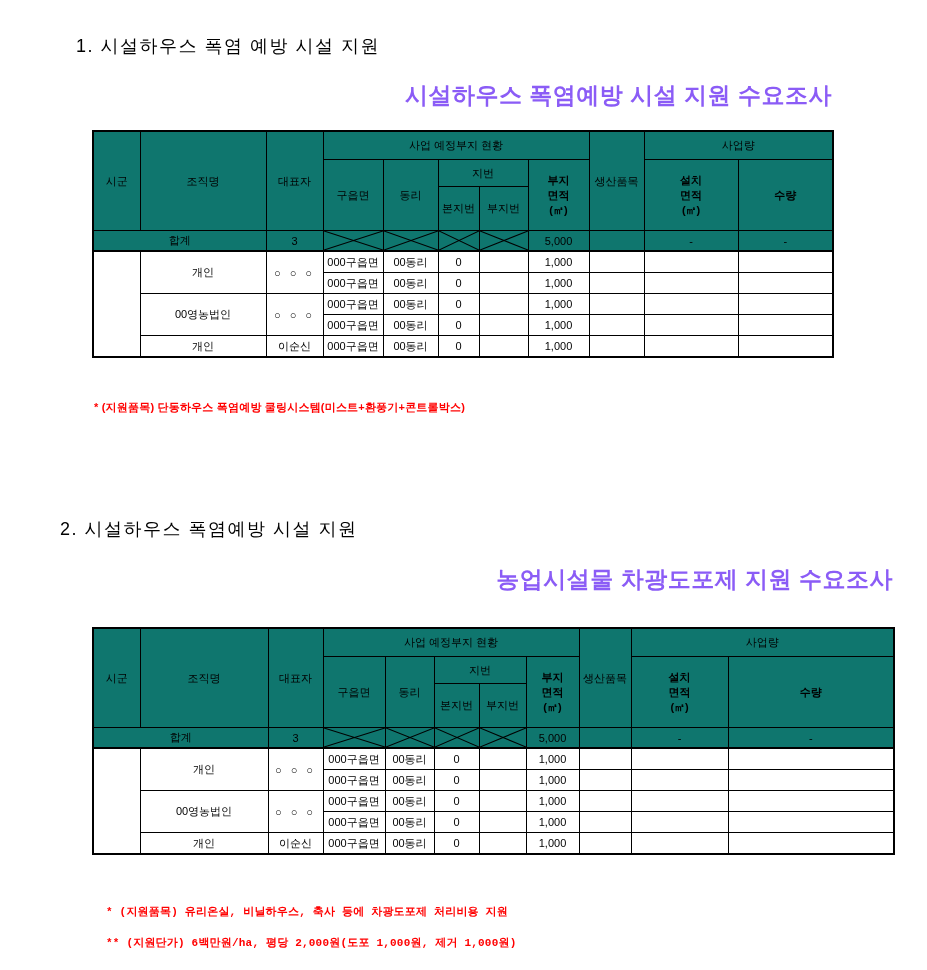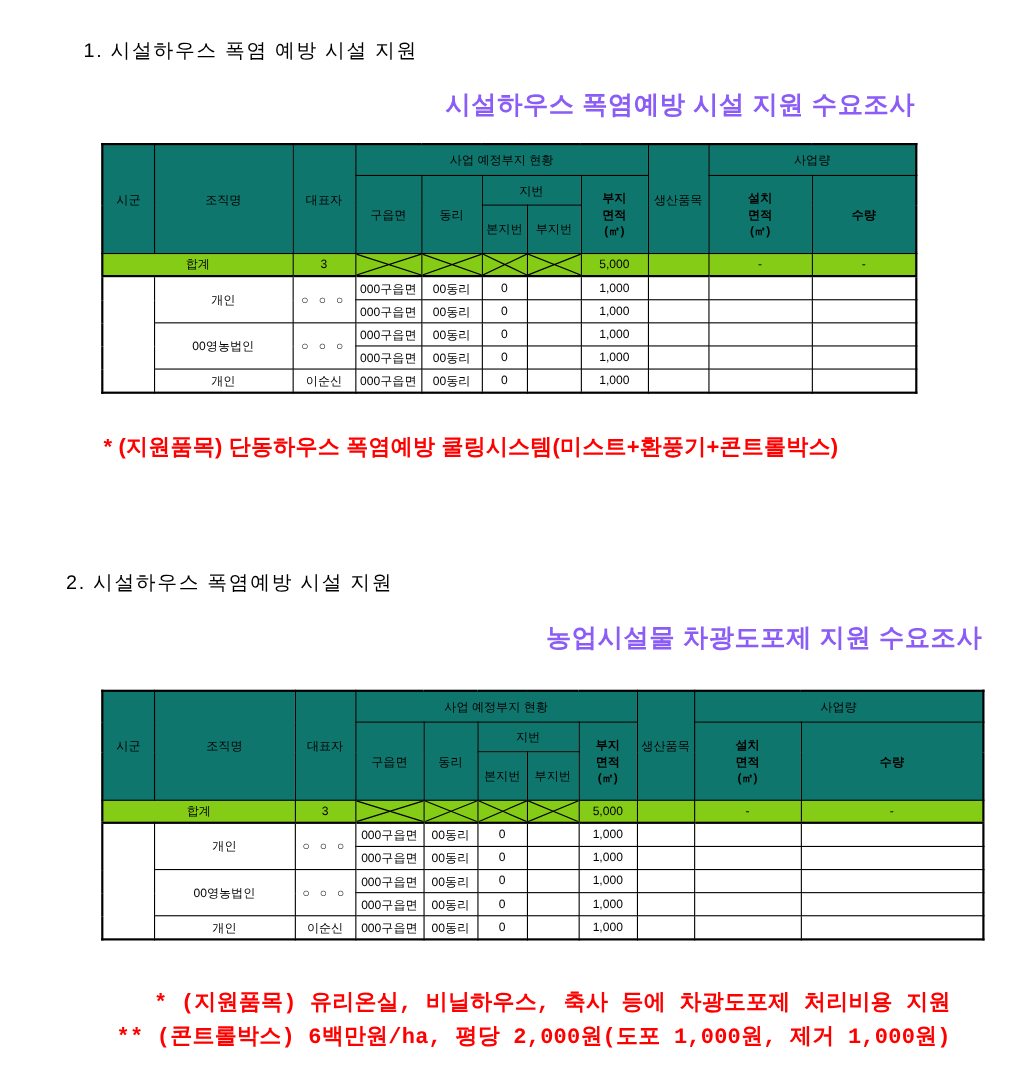--- a/index.html
+++ b/index.html
@@ -1,28 +1,28 @@
 <!DOCTYPE html>
 <html><head>
 <meta charset="utf-8">
 <style>
   html,body{margin:0;padding:0;background:#fff;}
   body{width:927px;height:970px;position:relative;font-family:"Liberation Sans","DejaVu Sans",sans-serif;color:#000;}
   .abs{position:absolute;}
   .num-heading{font-size:18px;letter-spacing:1.5px;font-weight:400;white-space:nowrap;}
   .big-title{font-size:23px;font-weight:700;letter-spacing:0.5px;text-align:center;white-space:nowrap;}
-  .notes{font-size:20px;font-weight:700;line-height:31px;white-space:nowrap;text-align:right;}
+  .notes{font-size:11px;font-weight:700;line-height:31px;white-space:nowrap;}
   .notes div{letter-spacing:0.2px;}
 
   table.survey{border-collapse:collapse;table-layout:fixed;border:2px solid #000;}
   table.survey td{border:1px solid #000;font-size:11px;text-align:center;vertical-align:middle;padding:0;overflow:visible;}
   td.hd{background:#0f766e;}
   td.pre{white-space:pre-line;}
   td.b{font-weight:700;}
-  tr.totalr td{background:#84cc16;}
+  tr.totalr td{background:#0f766e;}
   tr.totalr td{border-top:1px solid #000;border-bottom:2px solid #000;}
   td.rnum{text-align:right;padding-right:6px;}
   td.gl{border-left:2px solid #000;}
   td.gr{border-right:2px solid #000;}
   td.nowrap{white-space:nowrap;}
   td.circ{font-size:10px;letter-spacing:3px;}
   
   tr.hr1 td{height:27px;} tr.hr2 td{height:26px;} tr.hr3 td{height:43px;}
   tr.totalr td{height:19px;} tr.dr td{height:20px;}
   
@@ -305,14 +305,14 @@
     <td class="rnum">1,000</td>
     <td class="gl gr"></td>
     <td class="gl"></td>
     <td></td>
   </tr>
 </tbody>
   </table>
 
 <div class="abs notes red" style="left:106px;top:897px;font-family:Liberation Mono, monospace;">
   <div>* (지원품목) 유리온실, 비닐하우스, 축사 등에 차광도포제 처리비용 지원</div>
-  <div>** (콘트롤박스) 6백만원/ha, 평당 2,000원(도포 1,000원, 제거 1,000원)</div>
+  <div>** (지원단가) 6백만원/ha, 평당 2,000원(도포 1,000원, 제거 1,000원)</div>
 </div>
 
 </body></html>

